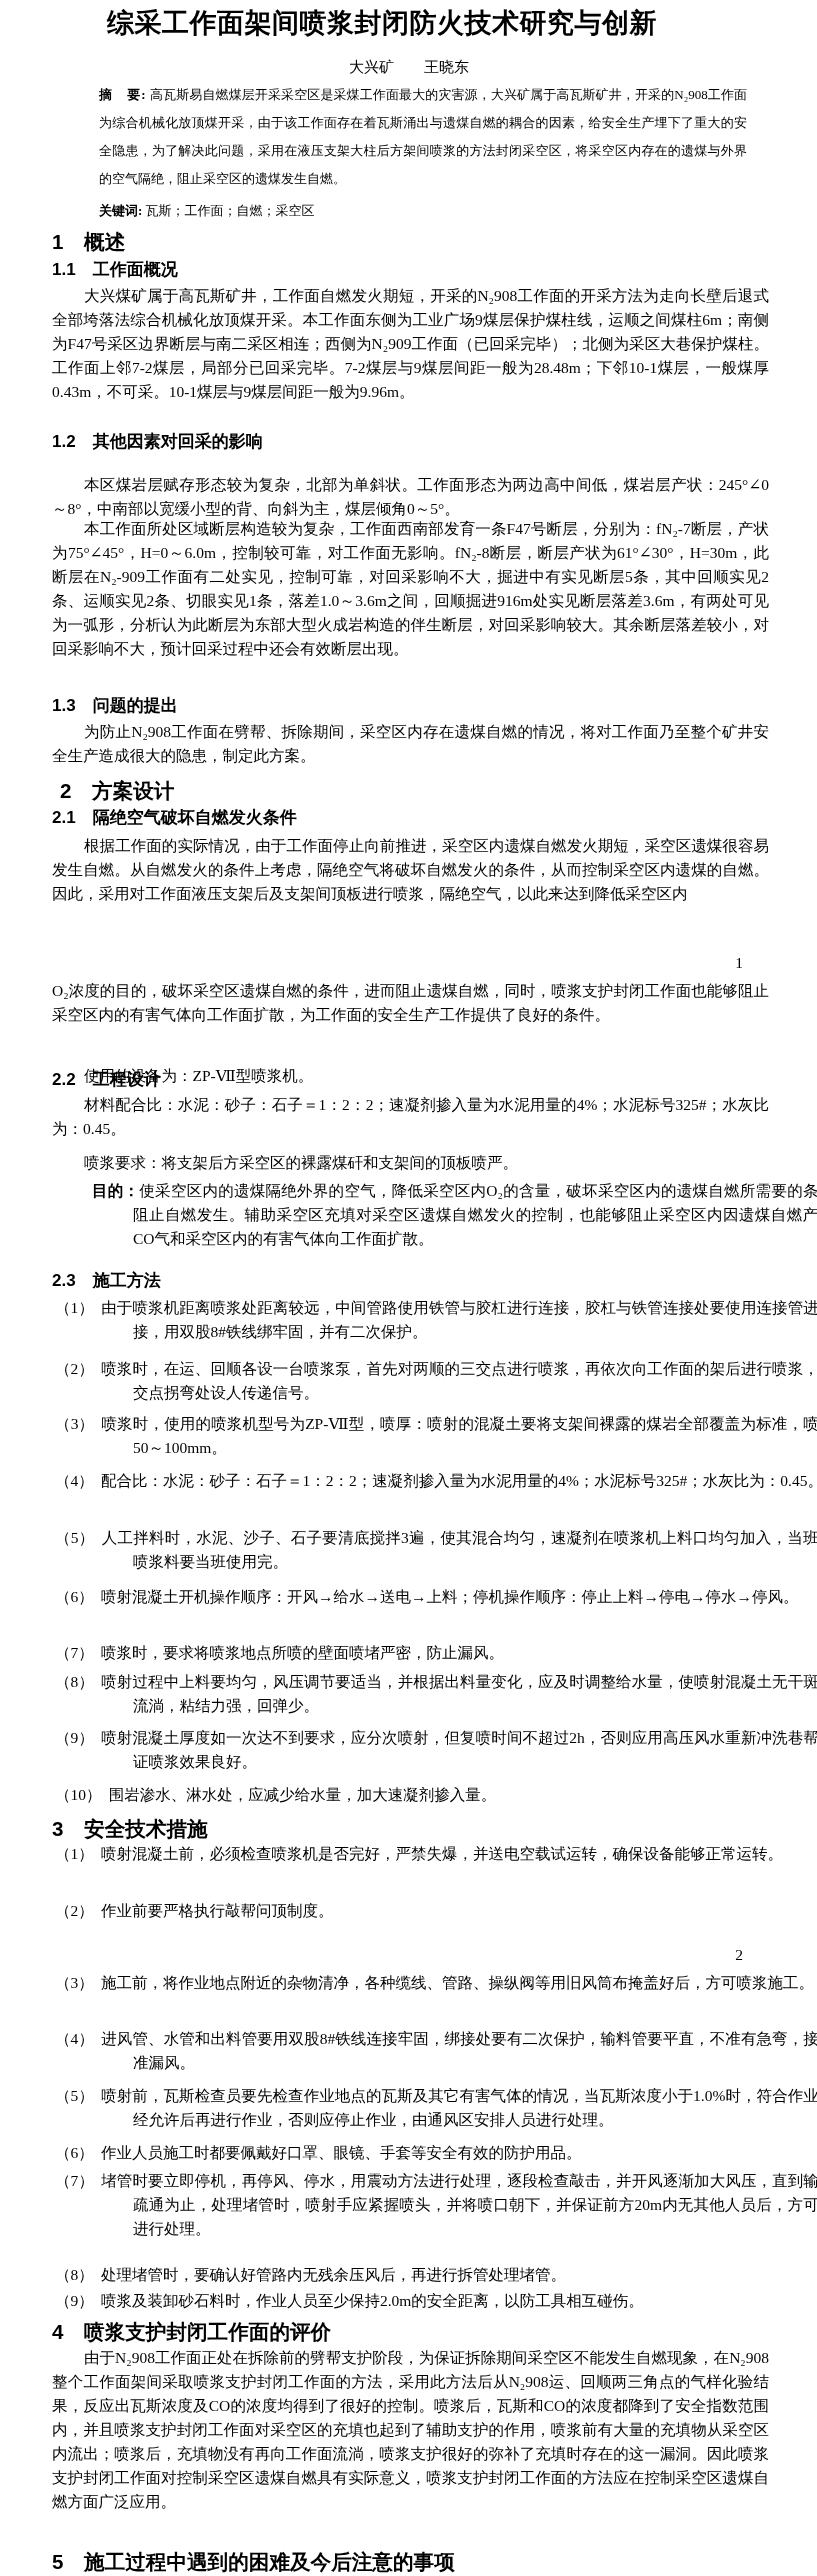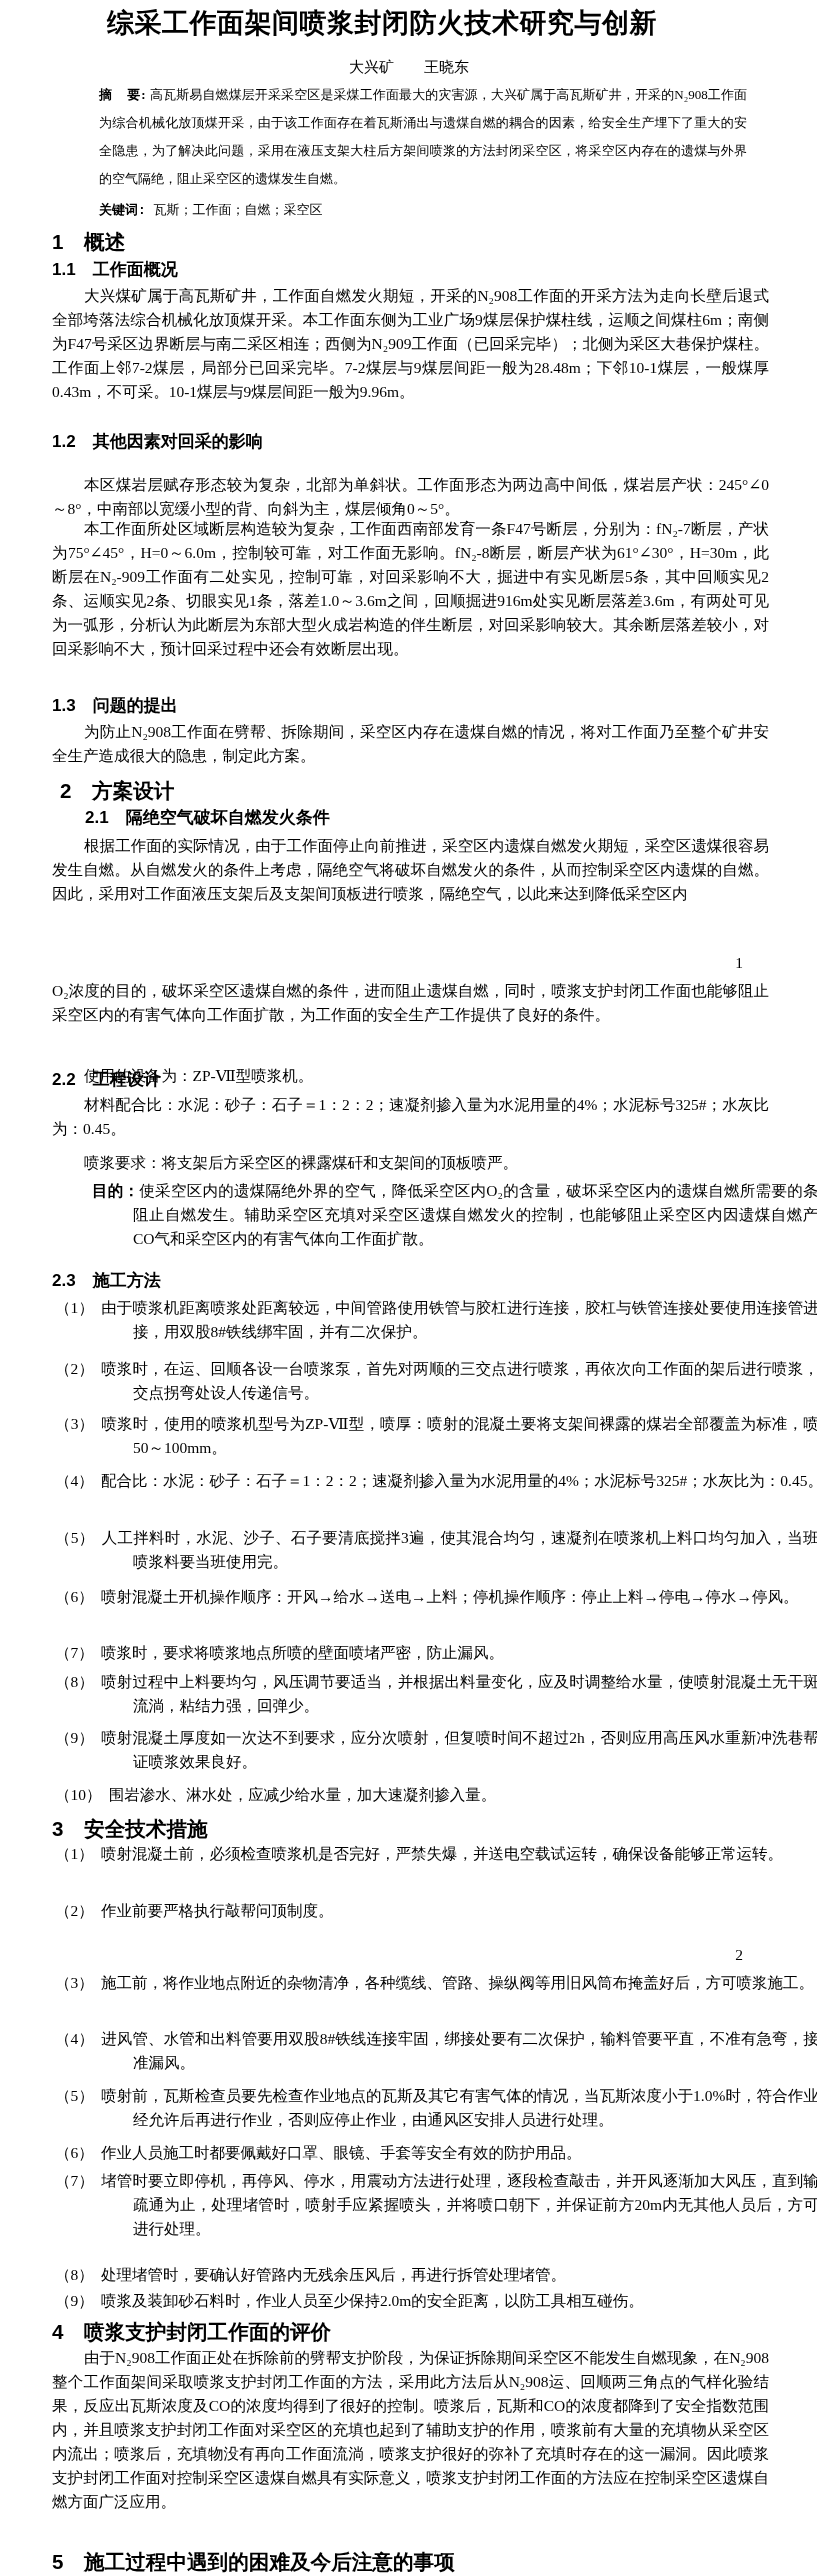--- a/index.html
+++ b/index.html
@@ -7,21 +7,21 @@
        font-family:"Liberation Serif","DejaVu Serif",serif;overflow:hidden;}
   .title{position:absolute;top:5.2px;left:0;width:764px;margin:0;text-align:center;
          font-family:"Liberation Sans","DejaVu Sans",sans-serif;font-weight:bold;
          font-size:27px;line-height:36px;letter-spacing:0.5px;}
   .authors{position:absolute;top:55px;left:0;width:818px;text-align:center;
            font-size:15px;line-height:24px;}
   .abstract{position:absolute;top:81px;left:99px;width:648px;margin:0;
             font-size:13px;line-height:28px;text-align:justify;}
   .abstract b{letter-spacing:1px;}
   .keywords{position:absolute;top:198px;left:99px;width:648px;margin:0;
-            font-size:13px;line-height:26px;font-family:Liberation Mono, monospace;}
+            font-size:13px;line-height:26px;}
   .pagenum{position:absolute;left:721px;width:36px;text-align:center;
            font-size:15.5px;line-height:20.6px;}
   
   .b{position:absolute;left:52px;width:717px;margin:0;font-size:15.5px;
      line-height:24px;text-align:justify;}
   .h1{font-family:"Liberation Sans","DejaVu Sans",sans-serif;font-weight:bold;
       font-size:20.6px;line-height:31px;text-align:left;}
   .h2{font-family:"Liberation Sans","DejaVu Sans",sans-serif;font-weight:bold;
       font-size:17px;line-height:28px;text-align:left;}
   .p{text-indent:32px;}
@@ -44,21 +44,21 @@
   <main id="body-blocks">
       <div class="b h1" style="top: 226px;"><span>1　概述</span></div>
       <div class="b h2" style="top: 256px;"><span>1.1　工作面概况</span></div>
       <div class="b p" style="top: 284px;"><span>大兴煤矿属于高瓦斯矿井，工作面自燃发火期短，开采的N₂908工作面的开采方法为走向长壁后退式全部垮落法综合机械化放顶煤开采。本工作面东侧为工业广场9煤层保护煤柱线，运顺之间煤柱6m；南侧为F47号采区边界断层与南二采区相连；西侧为N₂909工作面（已回采完毕）；北侧为采区大巷保护煤柱。工作面上邻7-2煤层，局部分已回采完毕。7-2煤层与9煤层间距一般为28.48m；下邻10-1煤层，一般煤厚0.43m，不可采。10-1煤层与9煤层间距一般为9.96m。</span></div>
       <div class="b h2" style="top: 428px;"><span>1.2　其他因素对回采的影响</span></div>
       <div class="b p" style="top: 460px; margin-top: 13px;"><span>本区煤岩层赋存形态较为复杂，北部为单斜状。工作面形态为两边高中间低，煤岩层产状：245°∠0～8°，中南部以宽缓小型的背、向斜为主，煤层倾角0～5°。</span></div>
       <div class="b p" style="top: 517px;"><span>本工作面所处区域断层构造较为复杂，工作面西南部发育一条F47号断层，分别为：fN₂-7断层，产状为75°∠45°，H=0～6.0m，控制较可靠，对工作面无影响。fN₂-8断层，断层产状为61°∠30°，H=30m，此断层在N₂-909工作面有二处实见，控制可靠，对回采影响不大，掘进中有实见断层5条，其中回顺实见2条、运顺实见2条、切眼实见1条，落差1.0～3.6m之间，回顺掘进916m处实见断层落差3.6m，有两处可见为一弧形，分析认为此断层为东部大型火成岩构造的伴生断层，对回采影响较大。其余断层落差较小，对回采影响不大，预计回采过程中还会有效断层出现。</span></div>
       <div class="b h2" style="top: 692px;"><span>1.3　问题的提出</span></div>
       <div class="b p" style="top: 720px;"><span>为防止N₂908工作面在劈帮、拆除期间，采空区内存在遗煤自燃的情况，将对工作面乃至整个矿井安全生产造成很大的隐患，制定此方案。</span></div>
       <div class="b h1" style="top: 775px; margin-left: 8px;"><span>2　方案设计</span></div>
-      <div class="b h2" style="top: 804px; margin-left: 33px;"><span>2.1　隔绝空气破坏自燃发火条件</span></div>
+      <div class="b h2" style="top: 804px;"><span>2.1　隔绝空气破坏自燃发火条件</span></div>
       <div class="b p" style="top: 834px;"><span>根据工作面的实际情况，由于工作面停止向前推进，采空区内遗煤自燃发火期短，采空区遗煤很容易发生自燃。从自燃发火的条件上考虑，隔绝空气将破坏自燃发火的条件，从而控制采空区内遗煤的自燃。因此，采用对工作面液压支架后及支架间顶板进行喷浆，隔绝空气，以此来达到降低采空区内</span></div>
       <div class="b p-cont" style="top: 979px;"><span>O₂浓度的目的，破坏采空区遗煤自燃的条件，进而阻止遗煤自燃，同时，喷浆支护封闭工作面也能够阻止采空区内的有害气体向工作面扩散，为工作面的安全生产工作提供了良好的条件。</span></div>
       <div class="b h2" style="top: 1036px; margin-top: 30px;"><span>2.2　工程设计</span></div>
       <div class="b p" style="top: 1064px;"><span>使用的设备为：ZP-Ⅶ型喷浆机。</span></div>
       <div class="b p" style="top: 1093px;"><span>材料配合比：水泥：砂子：石子＝1：2：2；速凝剂掺入量为水泥用量的4%；水泥标号325#；水灰比为：0.45。</span></div>
       <div class="b p" style="top: 1151px;"><span>喷浆要求：将支架后方采空区的裸露煤矸和支架间的顶板喷严。</span></div>
       <div class="b p-hang" style="top: 1179px;"><b>目的：</b><span>使采空区内的遗煤隔绝外界的空气，降低采空区内O₂的含量，破坏采空区内的遗煤自燃所需要的条件，阻止自燃发生。辅助采空区充填对采空区遗煤自燃发火的控制，也能够阻止采空区内因遗煤自燃产生的CO气和采空区内的有害气体向工作面扩散。</span></div>
       <div class="b h2" style="top: 1267px;"><span>2.3　施工方法</span></div>
       <div class="b item" style="top: 1296px;"><span class="num">（1）</span><span>由于喷浆机距离喷浆处距离较远，中间管路使用铁管与胶杠进行连接，胶杠与铁管连接处要使用连接管进行连接，用双股8#铁线绑牢固，并有二次保护。</span></div>
       <div class="b item" style="top: 1357px;"><span class="num">（2）</span><span>喷浆时，在运、回顺各设一台喷浆泵，首先对两顺的三交点进行喷浆，再依次向工作面的架后进行喷浆，并三交点拐弯处设人传递信号。</span></div>

